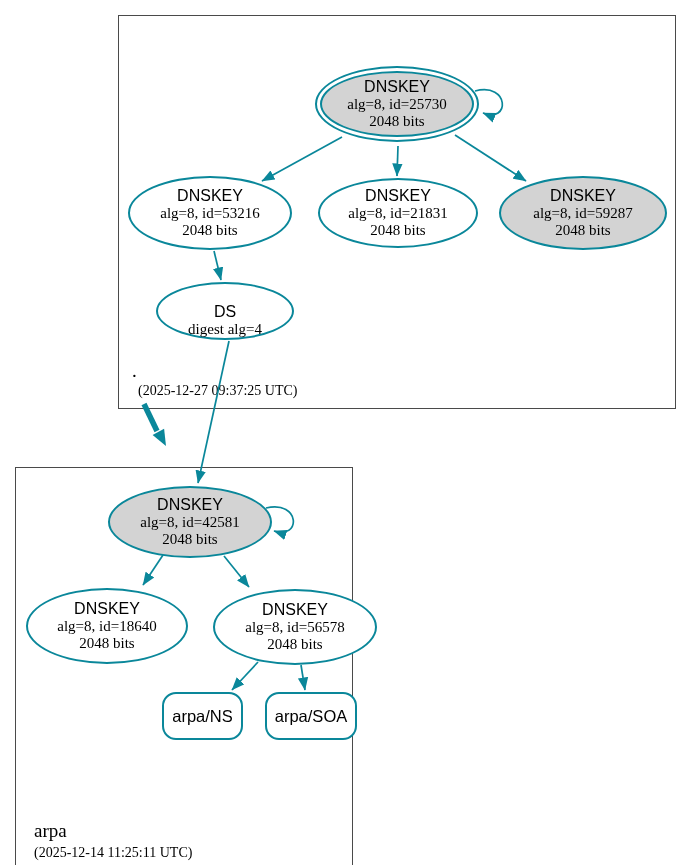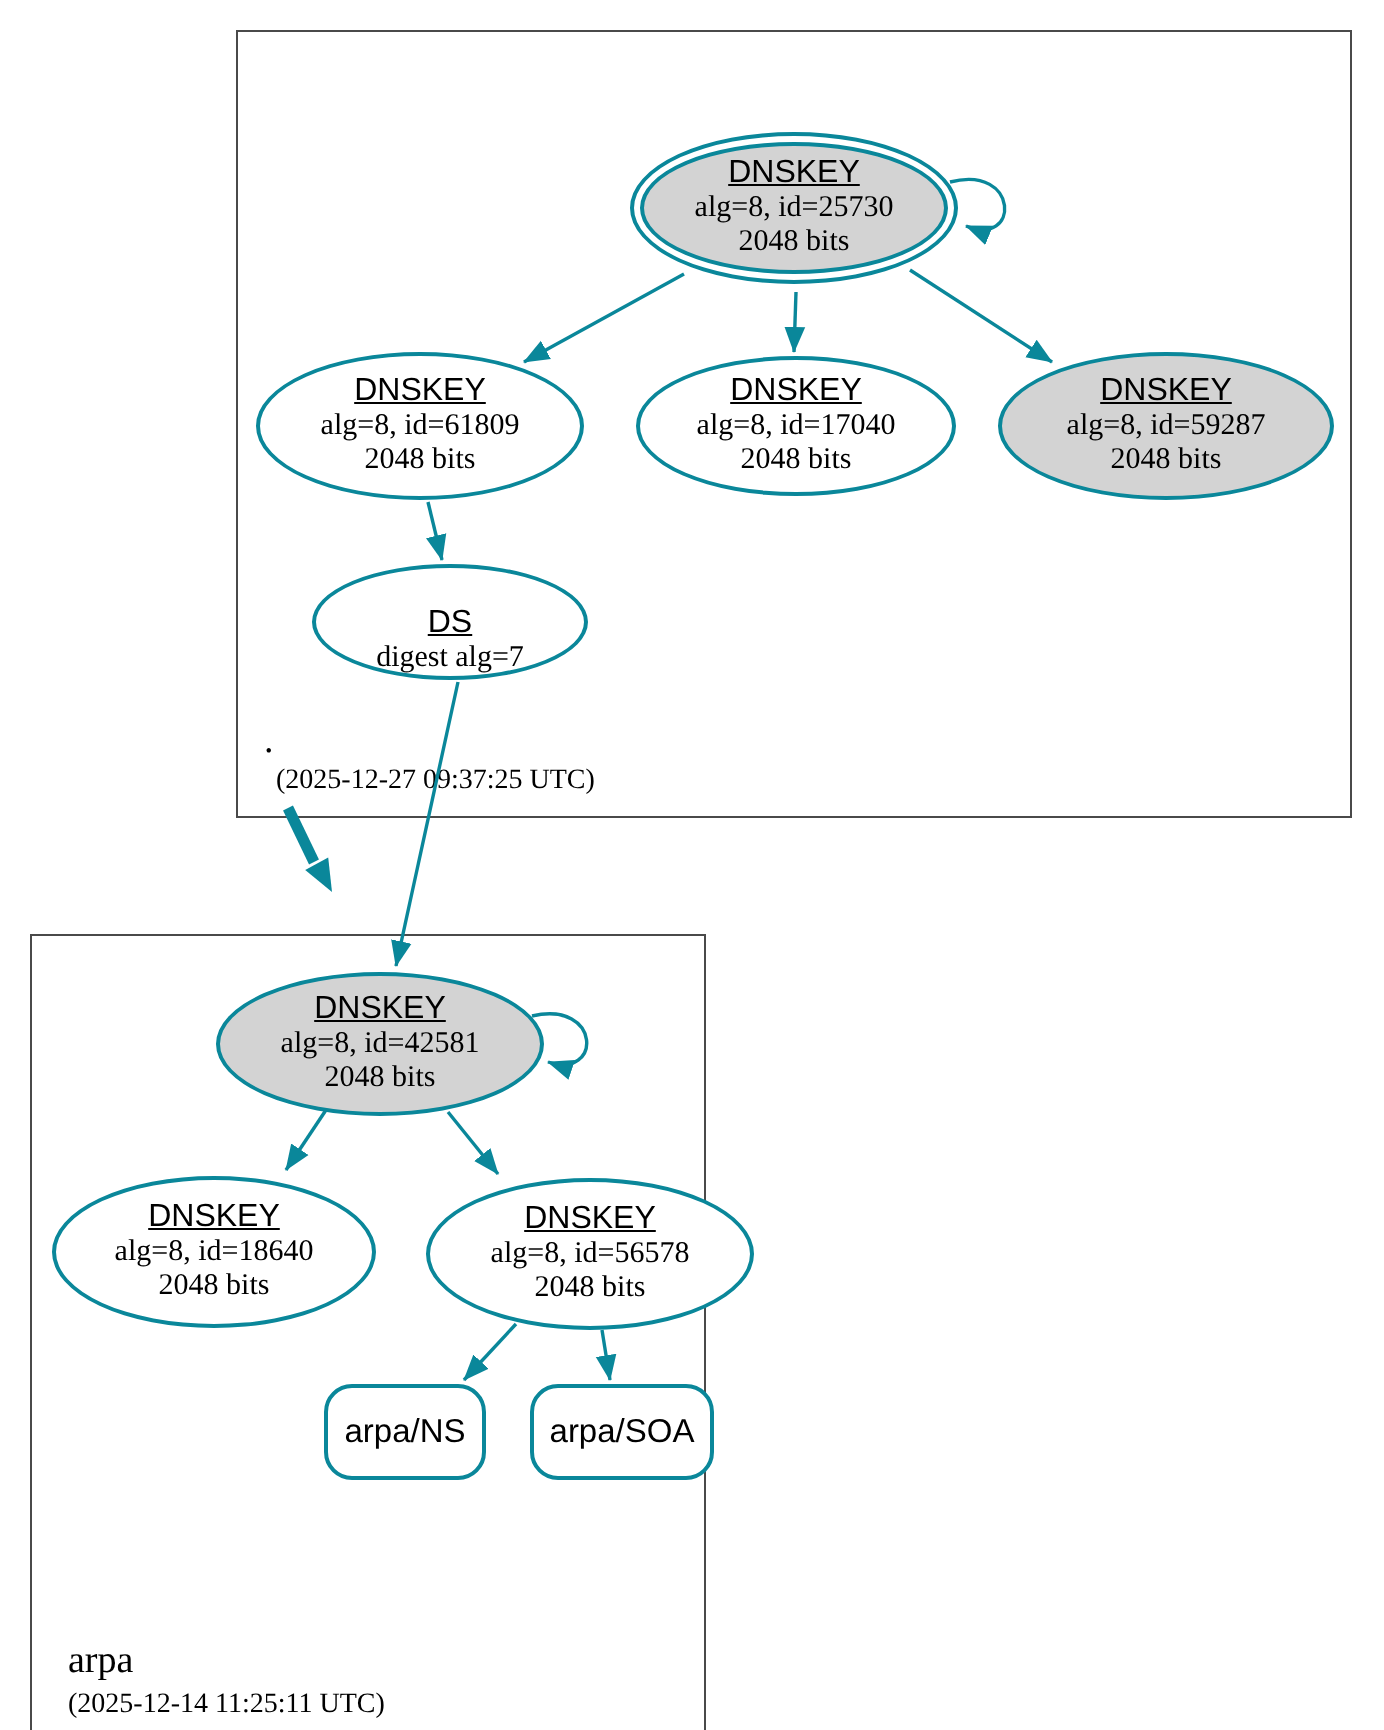--- a/index.html
+++ b/index.html
@@ -18,21 +18,21 @@
   .cluster-name{position:absolute;font:19px/1 "Liberation Serif",serif;color:var(--text);white-space:nowrap;}
   .cluster-ts{position:absolute;font:14px/1 "Liberation Serif",serif;color:var(--text);white-space:nowrap;}
 
   .node{position:absolute;box-sizing:border-box;z-index:2;text-align:center;}
   .ellipse{border-radius:50%;border:2px solid var(--edge);background:var(--node-fill);}
   .gray{background:var(--ksk-fill);}
   .thickb{border-width:2.5px;}
   .col{display:flex;flex-direction:column;align-items:center;justify-content:center;}
   .double{padding:3px;background:var(--node-fill);}
   .double .inner{width:100%;height:100%;border-radius:50%;border:2px solid var(--edge);box-sizing:border-box;}
-  .title{font:16px/1.15 "Liberation Sans",sans-serif;color:var(--text);white-space:nowrap;text-decoration:underline;}
+  .title{font:16px/1.15 "Liberation Sans",sans-serif;color:var(--text);white-space:nowrap;}
   .detail{font:15px/1.12 "Liberation Serif",serif;color:var(--text);white-space:nowrap;}
   .rect{border:2px solid var(--edge);border-radius:14px;background:var(--node-fill);display:flex;align-items:center;justify-content:center;}
   .rect-label{font:16.5px/1 "Liberation Sans",sans-serif;color:var(--text);white-space:nowrap;}
 
   svg.edges{position:absolute;left:0;top:0;z-index:3;pointer-events:none;}
   .edge{fill:none;stroke:var(--edge);stroke-width:1.7px;}
   .edge.thick{stroke-width:5.5px;}
   .ah{fill:var(--edge);stroke:none;}
 </style>
 </head>
@@ -53,39 +53,39 @@
   <div class="node ellipse double" style="left:315px;top:66px;width:164px;height:76px;">
     <div class="inner gray col">
       <span class="title">DNSKEY</span>
       <span class="detail">alg=8, id=25730</span>
       <span class="detail">2048 bits</span>
     </div>
   </div>
 
   <div class="node ellipse col" style="left:128px;top:176px;width:164px;height:74px;">
     <span class="title">DNSKEY</span>
-    <span class="detail">alg=8, id=61809</span>
+    <span class="detail">alg=8, id=53216</span>
     <span class="detail">2048 bits</span>
   </div>
 
   <div class="node ellipse col" style="left:318px;top:178px;width:160px;height:70px;">
     <span class="title">DNSKEY</span>
-    <span class="detail">alg=8, id=17040</span>
+    <span class="detail">alg=8, id=21831</span>
     <span class="detail">2048 bits</span>
   </div>
 
   <div class="node ellipse col gray" style="left:499px;top:176px;width:168px;height:74px;">
     <span class="title">DNSKEY</span>
     <span class="detail">alg=8, id=59287</span>
     <span class="detail">2048 bits</span>
   </div>
 
   <div class="node ellipse col" style="left:156px;top:282px;width:138px;height:58px;justify-content:flex-end;">
     <span class="title">DS</span>
-    <span class="detail">digest alg=7</span>
+    <span class="detail">digest alg=4</span>
   </div>
 
   <div class="node ellipse col gray thickb" style="left:108px;top:486px;width:164px;height:72px;">
     <span class="title">DNSKEY</span>
     <span class="detail">alg=8, id=42581</span>
     <span class="detail">2048 bits</span>
   </div>
 
   <div class="node ellipse col" style="left:26px;top:588px;width:162px;height:76px;">
     <span class="title">DNSKEY</span>

